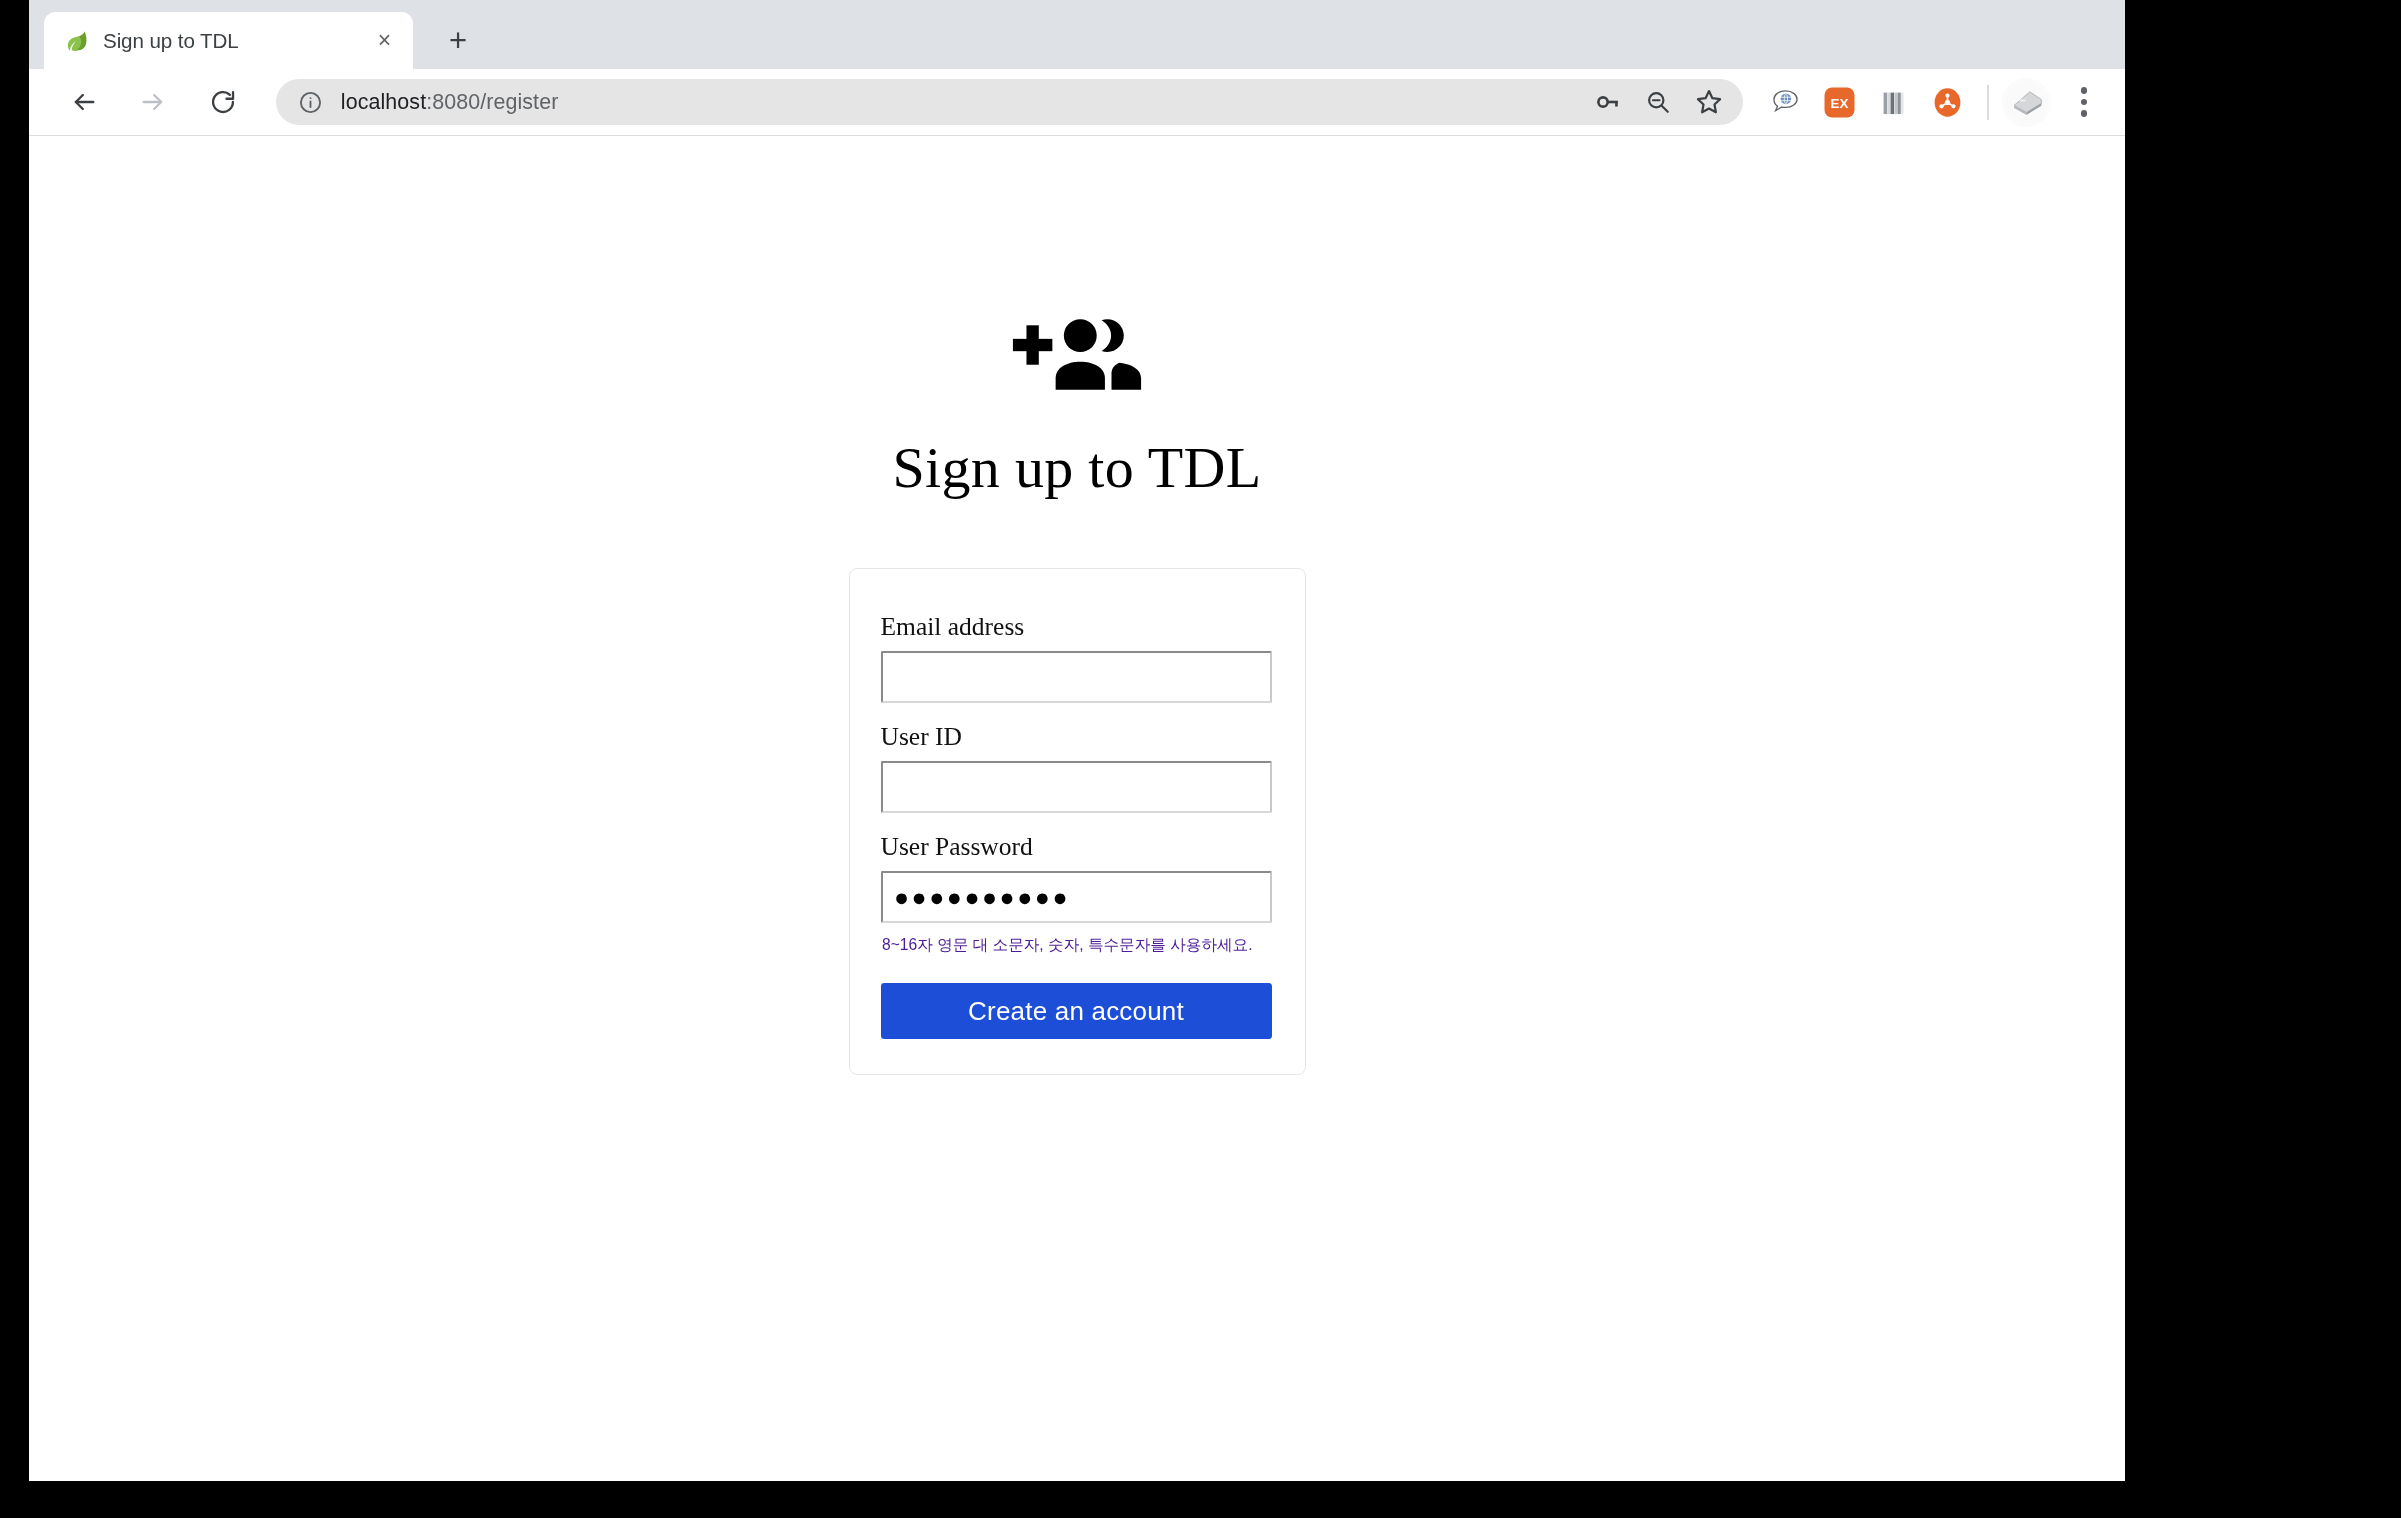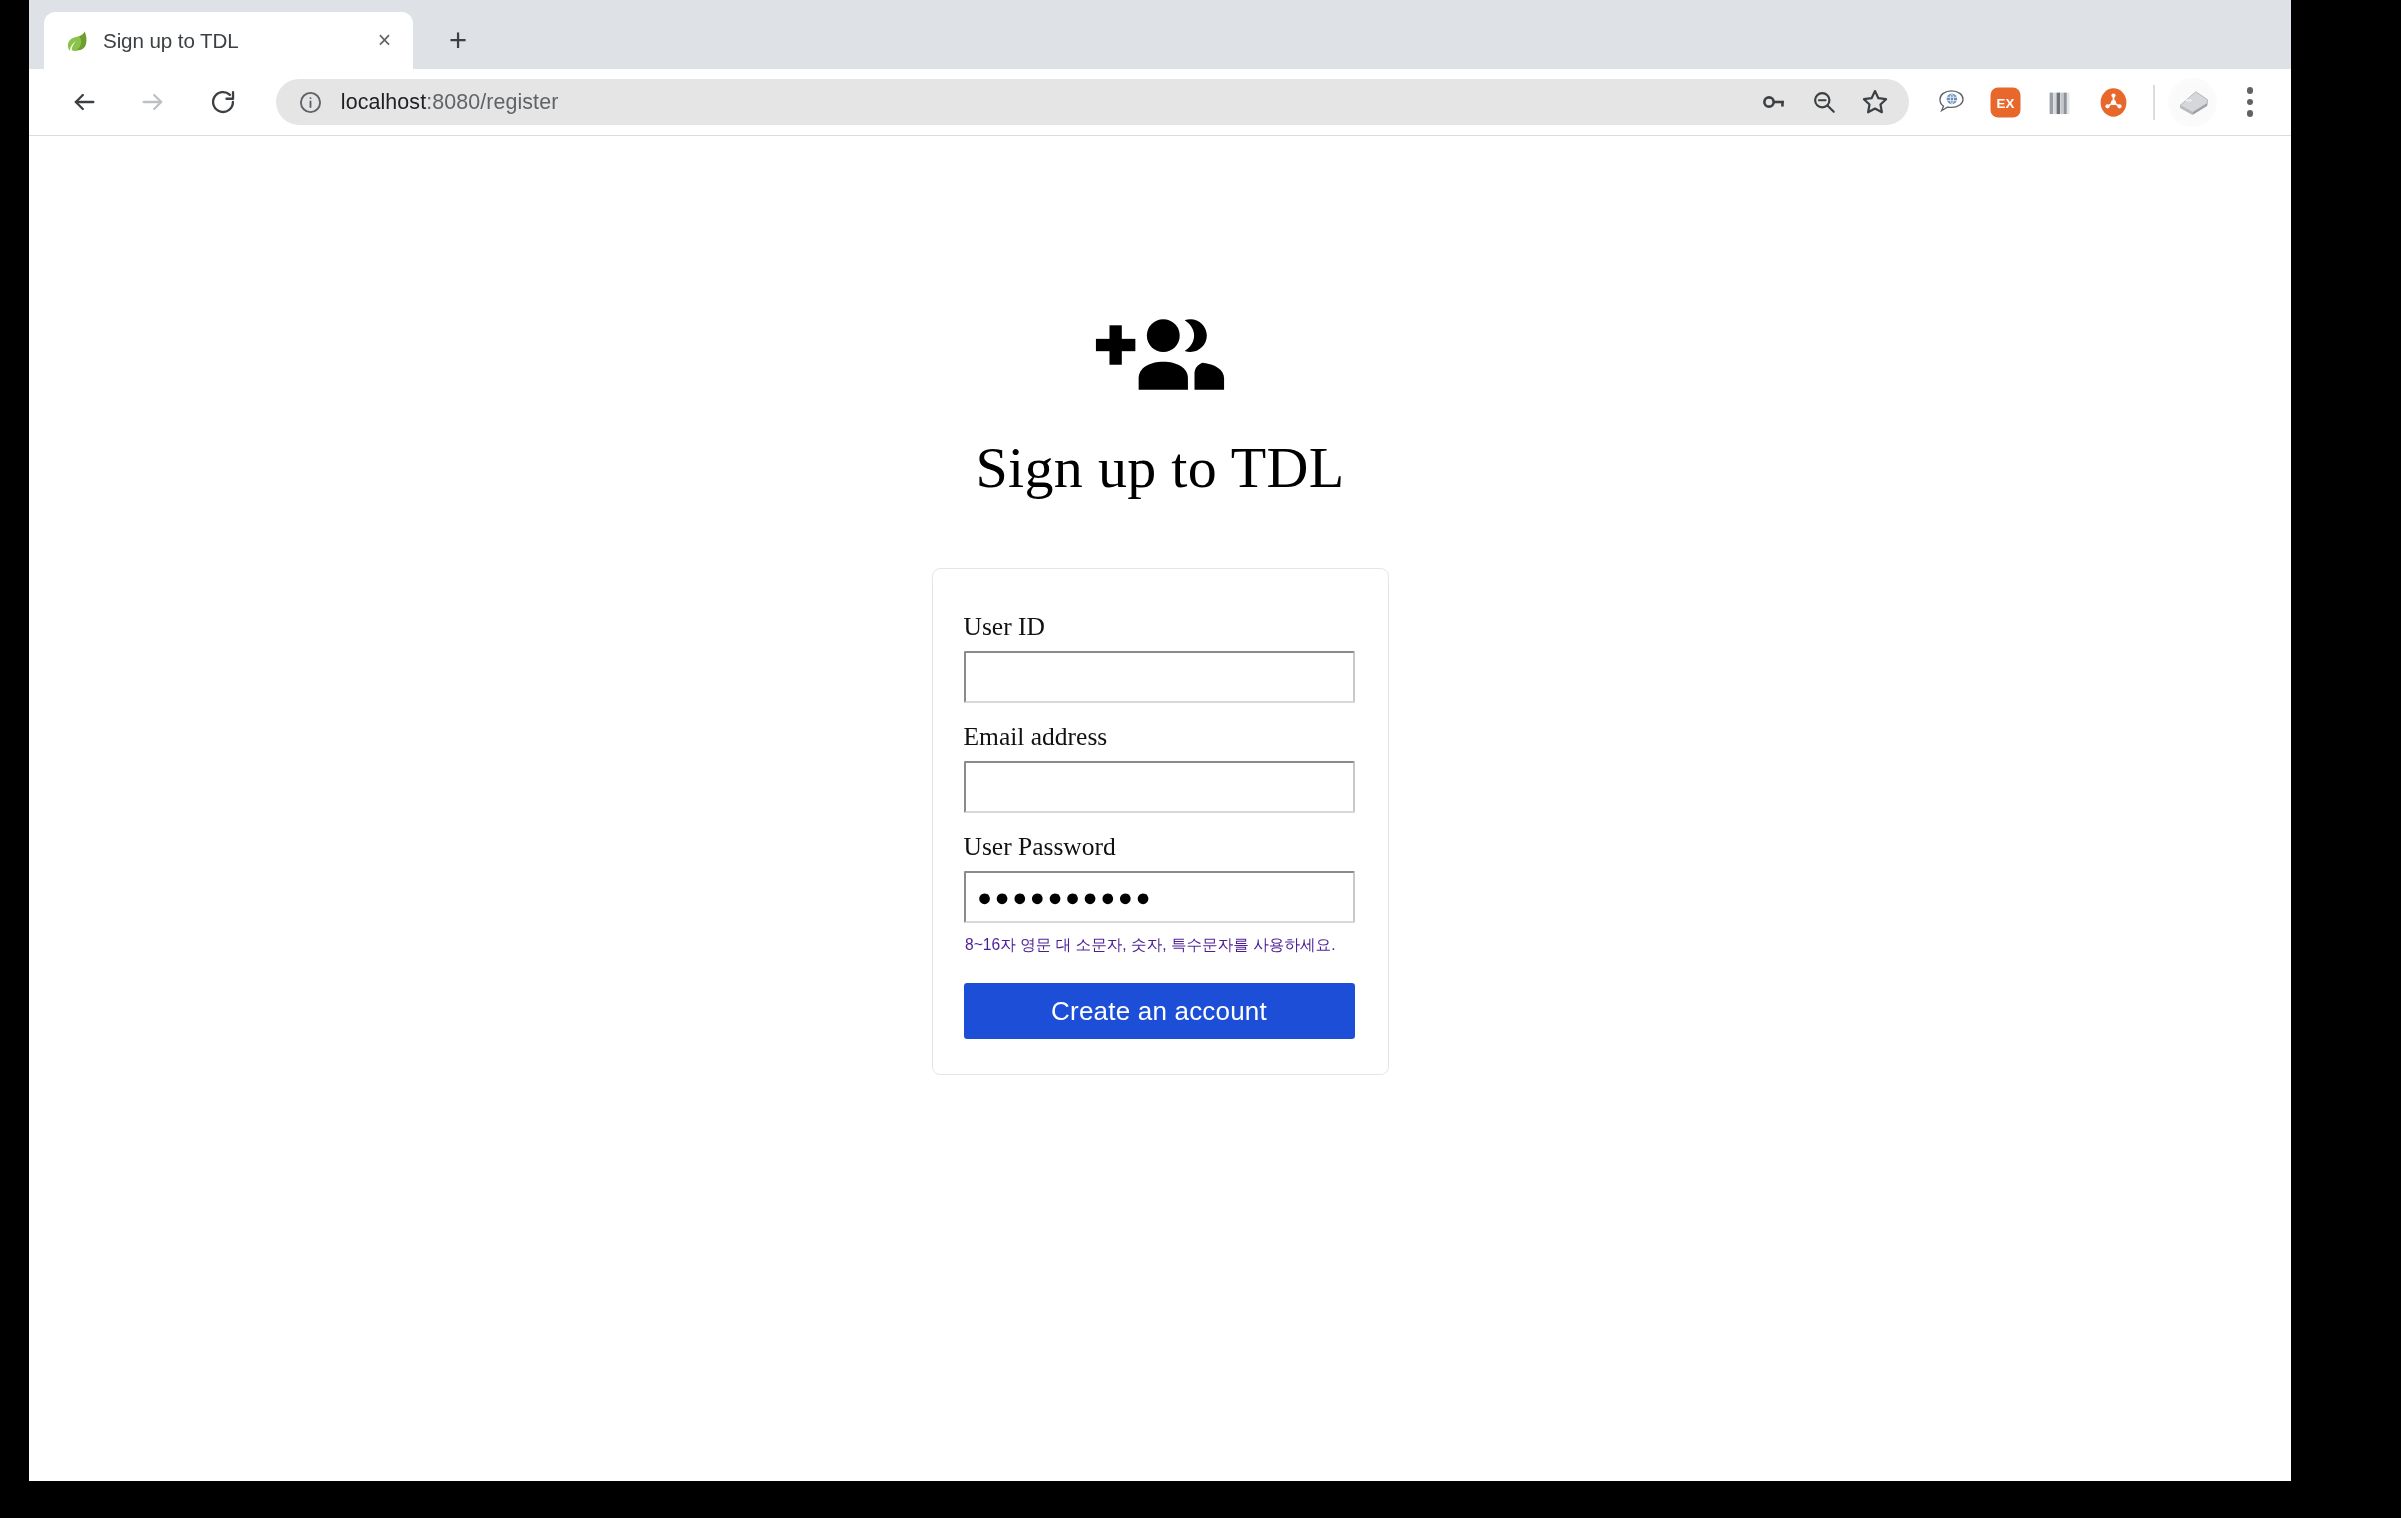--- a/index.html
+++ b/index.html
@@ -16,21 +16,21 @@
   #os-frame {
     position: absolute;
     left: 0; top: 0;
     width: 2401px; height: 1519px;
     background: #000000;
   }
 
   #browser-window {
     position: absolute;
     left: 29px; top: 0;
-    width: 2262px;
+    width: 2096px;
     height: 1481px;
     background: #ffffff;
     overflow: hidden;
   }
 
   
   #tab-strip {
     position: relative;
     height: 69px;
     background: #dee1e6;
@@ -472,26 +472,26 @@
           <path d="M121 12 C132 12 141 21 141 32 C141 43 132 52 121 52 C118.5 52 116.2 51.6 114 50.8 C121 46.5 125.5 39.8 125.5 32 C125.5 24.2 121 17.5 114 13.2 C116.2 12.4 118.5 12 121 12 Z" fill="#000000"></path>
 
           <path d="M126 98 L126 78 C126 71 131 66.5 136 65 C150 66.5 162 73 162 84 L162 98 Z" fill="#000000"></path>
         </svg>
 
         <h1 id="page-title">Sign up to TDL</h1>
 
         <div id="signup-card">
 
           <div class="field-block">
-            <label class="field-label">User ID</label>
+            <label class="field-label">Email address</label>
             <input class="text-input" type="text" value="" style="">
           </div>
 
           <div class="field-block">
-            <label class="field-label">Email address</label>
+            <label class="field-label">User ID</label>
             <input class="text-input" type="text" value="" style="">
           </div>
 
           <div class="field-block tight">
             <label class="field-label">User Password</label>
             <div id="password-dots">●●●●●●●●●●</div>
           </div>
 
           <span id="password-hint">8~16자 영문 대 소문자, 숫자, 특수문자를 사용하세요.</span>
 

